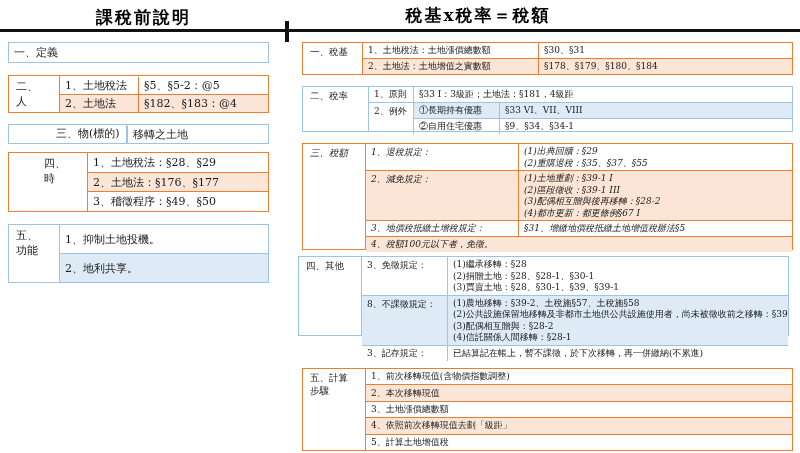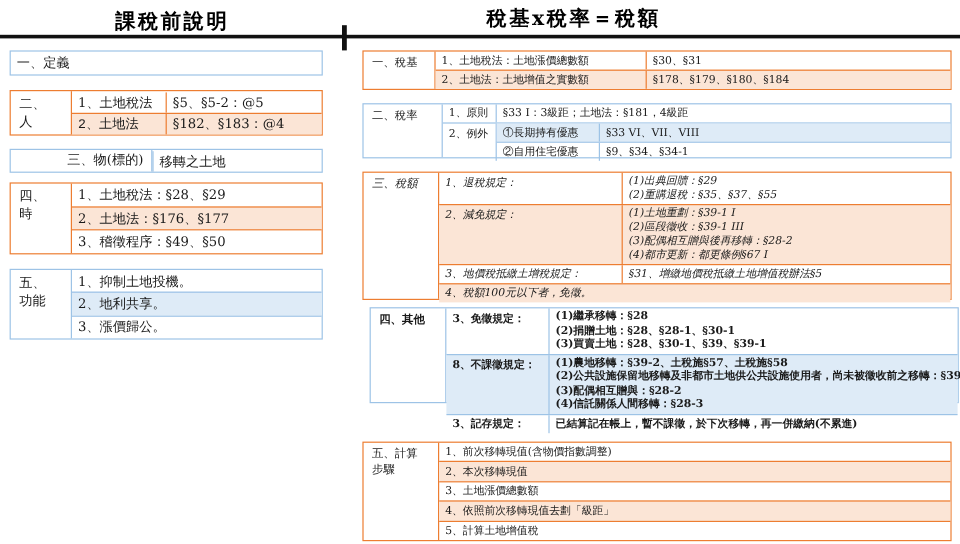--- a/index.html
+++ b/index.html
@@ -54,33 +54,33 @@
 </div>
 
 <div class="box orange lfont" style="left:8px; top:75px; width:261px; height:38px;">
   <div class="lab" style="width:51px;">二、人</div>
   <div class="rows">
     <div class="row">
       <div class="cell" style="width:78px;">1、土地稅法</div>
       <div class="cell flex1">§5、§5-2：@5</div>
     </div>
     <div class="row fill">
-      <div class="cell" style="width:78px;font-family:Liberation Mono, monospace;">2、土地法</div>
+      <div class="cell" style="width:78px;">2、土地法</div>
       <div class="cell flex1">§182、§183：@4</div>
     </div>
   </div>
 </div>
 
 <div class="box blue lfont single" style="left:8px; top:124px; width:261px; height:20px;padding-left:42px;">
   <div class="cell lab" style="width:76px; border-right:1.5px solid var(--c); align-self:stretch; display:flex; align-items:center;">三、物(標的)</div>
   <div class="cell flex1">移轉之土地</div>
 </div>
 
 <div class="box orange lfont" style="left:8px; top:152px; width:261px; height:60px;">
-  <div class="lab" style="width:51px;">四、時</div>
+  <div class="lab" style="width:51px;margin-left:28px;">四、時</div>
   <div class="rows">
     <div class="row">
       <div class="cell flex1">1、土地稅法：§28、§29</div>
     </div>
     <div class="row fill">
       <div class="cell flex1">2、土地法：§176、§177</div>
     </div>
     <div class="row">
       <div class="cell flex1">3、稽徵程序：§49、§50</div>
     </div>
@@ -88,23 +88,20 @@
 </div>
 
 <div class="box blue lfont" style="left:8px; top:224px; width:261px; height:59px;">
   <div class="lab" style="width:51px;">五、功能</div>
   <div class="rows">
     <div class="row">
       <div class="cell flex1">1、抑制土地投機。</div>
     </div>
     <div class="row fill">
       <div class="cell flex1">2、地利共享。</div>
-    </div>
-    <div class="row">
-      <div class="cell flex1">3、漲價歸公。</div>
     </div>
   </div>
 </div>
 
 <div class="box orange rfont" style="left:302px; top:42px; width:491px; height:33px;">
   <div class="lab" style="width:60px;">一、稅基</div>
   <div class="rows">
     <div class="row">
       <div class="cell vmid" style="width:175px;">1、土地稅法：土地漲價總數額</div>
       <div class="cell flex1 vmid">§30、§31</div>
@@ -161,38 +158,38 @@
     <div class="row">
       <div class="cell vmid" style="width:152px;">3、地價稅抵繳土增稅規定：</div>
       <div class="cell flex1 vmid">§31、增繳地價稅抵繳土地增值稅辦法§5</div>
     </div>
     <div class="row fill">
       <div class="cell flex1 vmid">4、稅額100元以下者，免徵。</div>
     </div>
   </div>
 </div>
 
-<div class="box blue rfont" style="left:308px; top:256px; width:491px; height:80px;font-weight:bold;">
+<div class="box blue rfont" style="left:298px; top:256px; width:491px; height:80px;">
   <div class="lab" style="width:63px;">四、其他</div>
   <div class="rows">
     <div class="row top">
       <div class="cell pad-t" style="width:85px; align-self:stretch;">3、免徵規定：</div>
       <div class="cell flex1 pad-t">
         <div class="line">(1)繼承移轉：§28</div>
         <div class="line">(2)捐贈土地：§28、§28-1、§30-1</div>
         <div class="line">(3)買賣土地：§28、§30-1、§39、§39-1</div>
       </div>
     </div>
     <div class="row top fill">
       <div class="cell pad-t" style="width:85px; align-self:stretch;">8、不課徵規定：</div>
       <div class="cell flex1 pad-t">
         <div class="line">(1)農地移轉：§39-2、土稅施§57、土稅施§58</div>
         <div class="line">(2)公共設施保留地移轉及非都市土地供公共設施使用者，尚未被徵收前之移轉：§39</div>
         <div class="line">(3)配偶相互贈與：§28-2</div>
-        <div class="line">(4)信託關係人間移轉：§28-3</div>
+        <div class="line">(4)信託關係人間移轉：§28-1</div>
       </div>
     </div>
     <div class="row">
       <div class="cell vmid" style="width:85px;">3、記存規定：</div>
       <div class="cell flex1 vmid">已結算記在帳上，暫不課徵，於下次移轉，再一併繳納(不累進)</div>
     </div>
   </div>
 </div>
 
 <div class="box orange rfont" style="left:302px; top:368px; width:491px; height:83px;">

